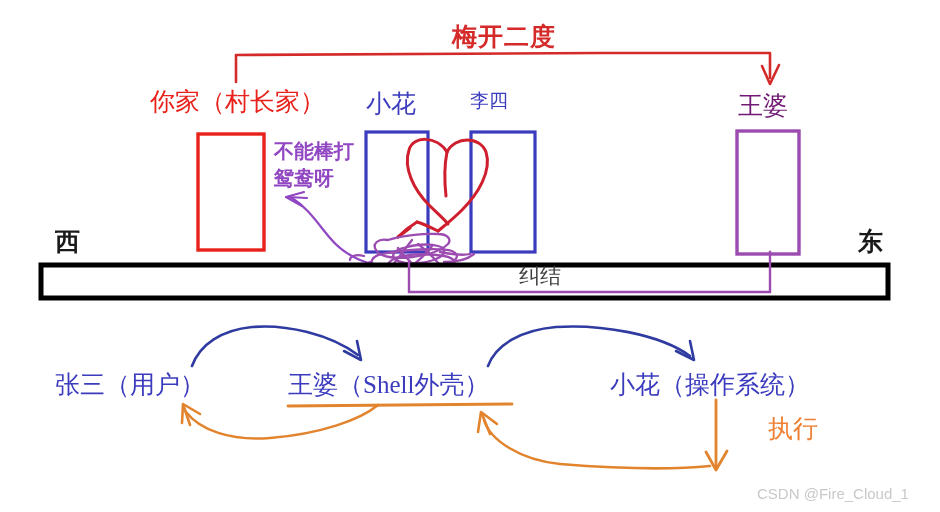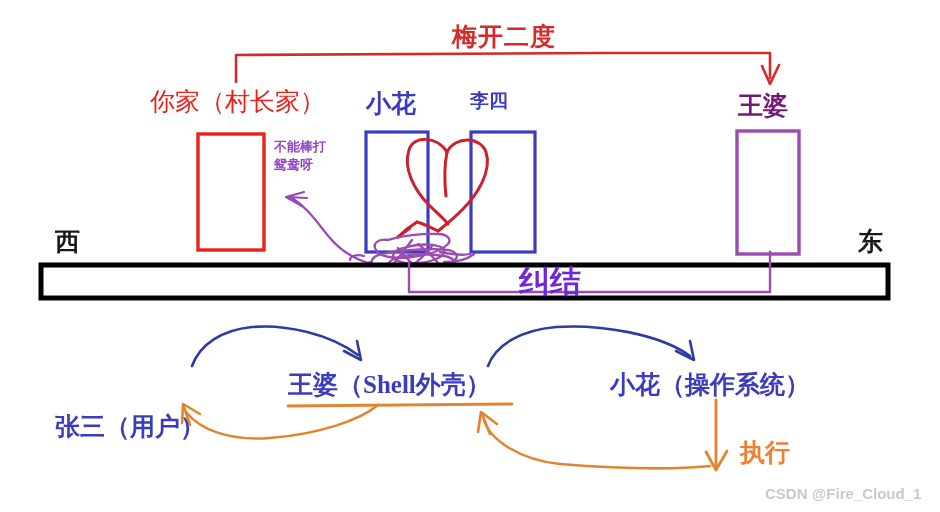--- a/index.html
+++ b/index.html
@@ -24,21 +24,20 @@
     top: 0;
     width: 940px;
     height: 512px;
     pointer-events: none;
   }
   .lbl {
     position: absolute;
     white-space: nowrap;
     line-height: 1.15;
     font-family: "Liberation Serif", "DejaVu Serif", serif;
-    font-weight: bold;
   }
 
   
   #title-meikai {
     left: 452px; top: 23px;
     font-size: 25px;
     font-weight: bold;
     color: #d42a2a;
     letter-spacing: 1px;
   }
@@ -62,21 +61,21 @@
   }
   #label-wangpo-top {
     left: 738px; top: 92px;
     font-size: 25px;
     color: #701a75;
   }
 
   
   #note-bangda {
     left: 274px; top: 138px;
-    font-size: 13px;
+    font-size: 20px;
     font-weight: bold;
     color: #9146c2;
     line-height: 1.35;
   }
 
   
   #label-xi {
     left: 55px; top: 228px;
     font-size: 25px;
     font-weight: bold;
@@ -85,55 +84,52 @@
   #label-dong {
     left: 858px; top: 228px;
     font-size: 25px;
     font-weight: bold;
     color: #1a1a1a;
   }
 
   
   #label-jiujie {
     left: 519px; top: 264px;
-    font-size: 31px;
-    color: #6d28d9;
+    font-size: 21px;
+    color: #404040;
   }
 
   
   #label-zhangsan {
     left: 55px; top: 371px;
     font-size: 25px;
     color: #3b3bbe;
-    margin-top: 42px;
   }
   #label-wangpo-shell {
     left: 288px; top: 371px;
     font-size: 25px;
     color: #3b3bbe;
   }
   #label-xiaohua-os {
     left: 610px; top: 371px;
     font-size: 25px;
     color: #3b3bbe;
   }
   #label-zhixing {
-    left: 740px; top: 415px;
+    left: 768px; top: 415px;
     font-size: 25px;
     color: #ef8033;
-    margin-top: 24px;
   }
 
   
   #watermark {
     left: 757px; top: 485px;
     font-size: 15px;
     color: #c9c9c9;
     font-family: "Liberation Sans", sans-serif;
-    margin-left: 8px;
   }
 </style>
 </head>
 <body>
 
 <div id="canvas">
 
   <svg class="svg-layer" viewBox="0 0 940 512">
 
     <g fill="none" stroke="#d42a2a" stroke-width="2.6" stroke-linecap="round" stroke-linejoin="round">

